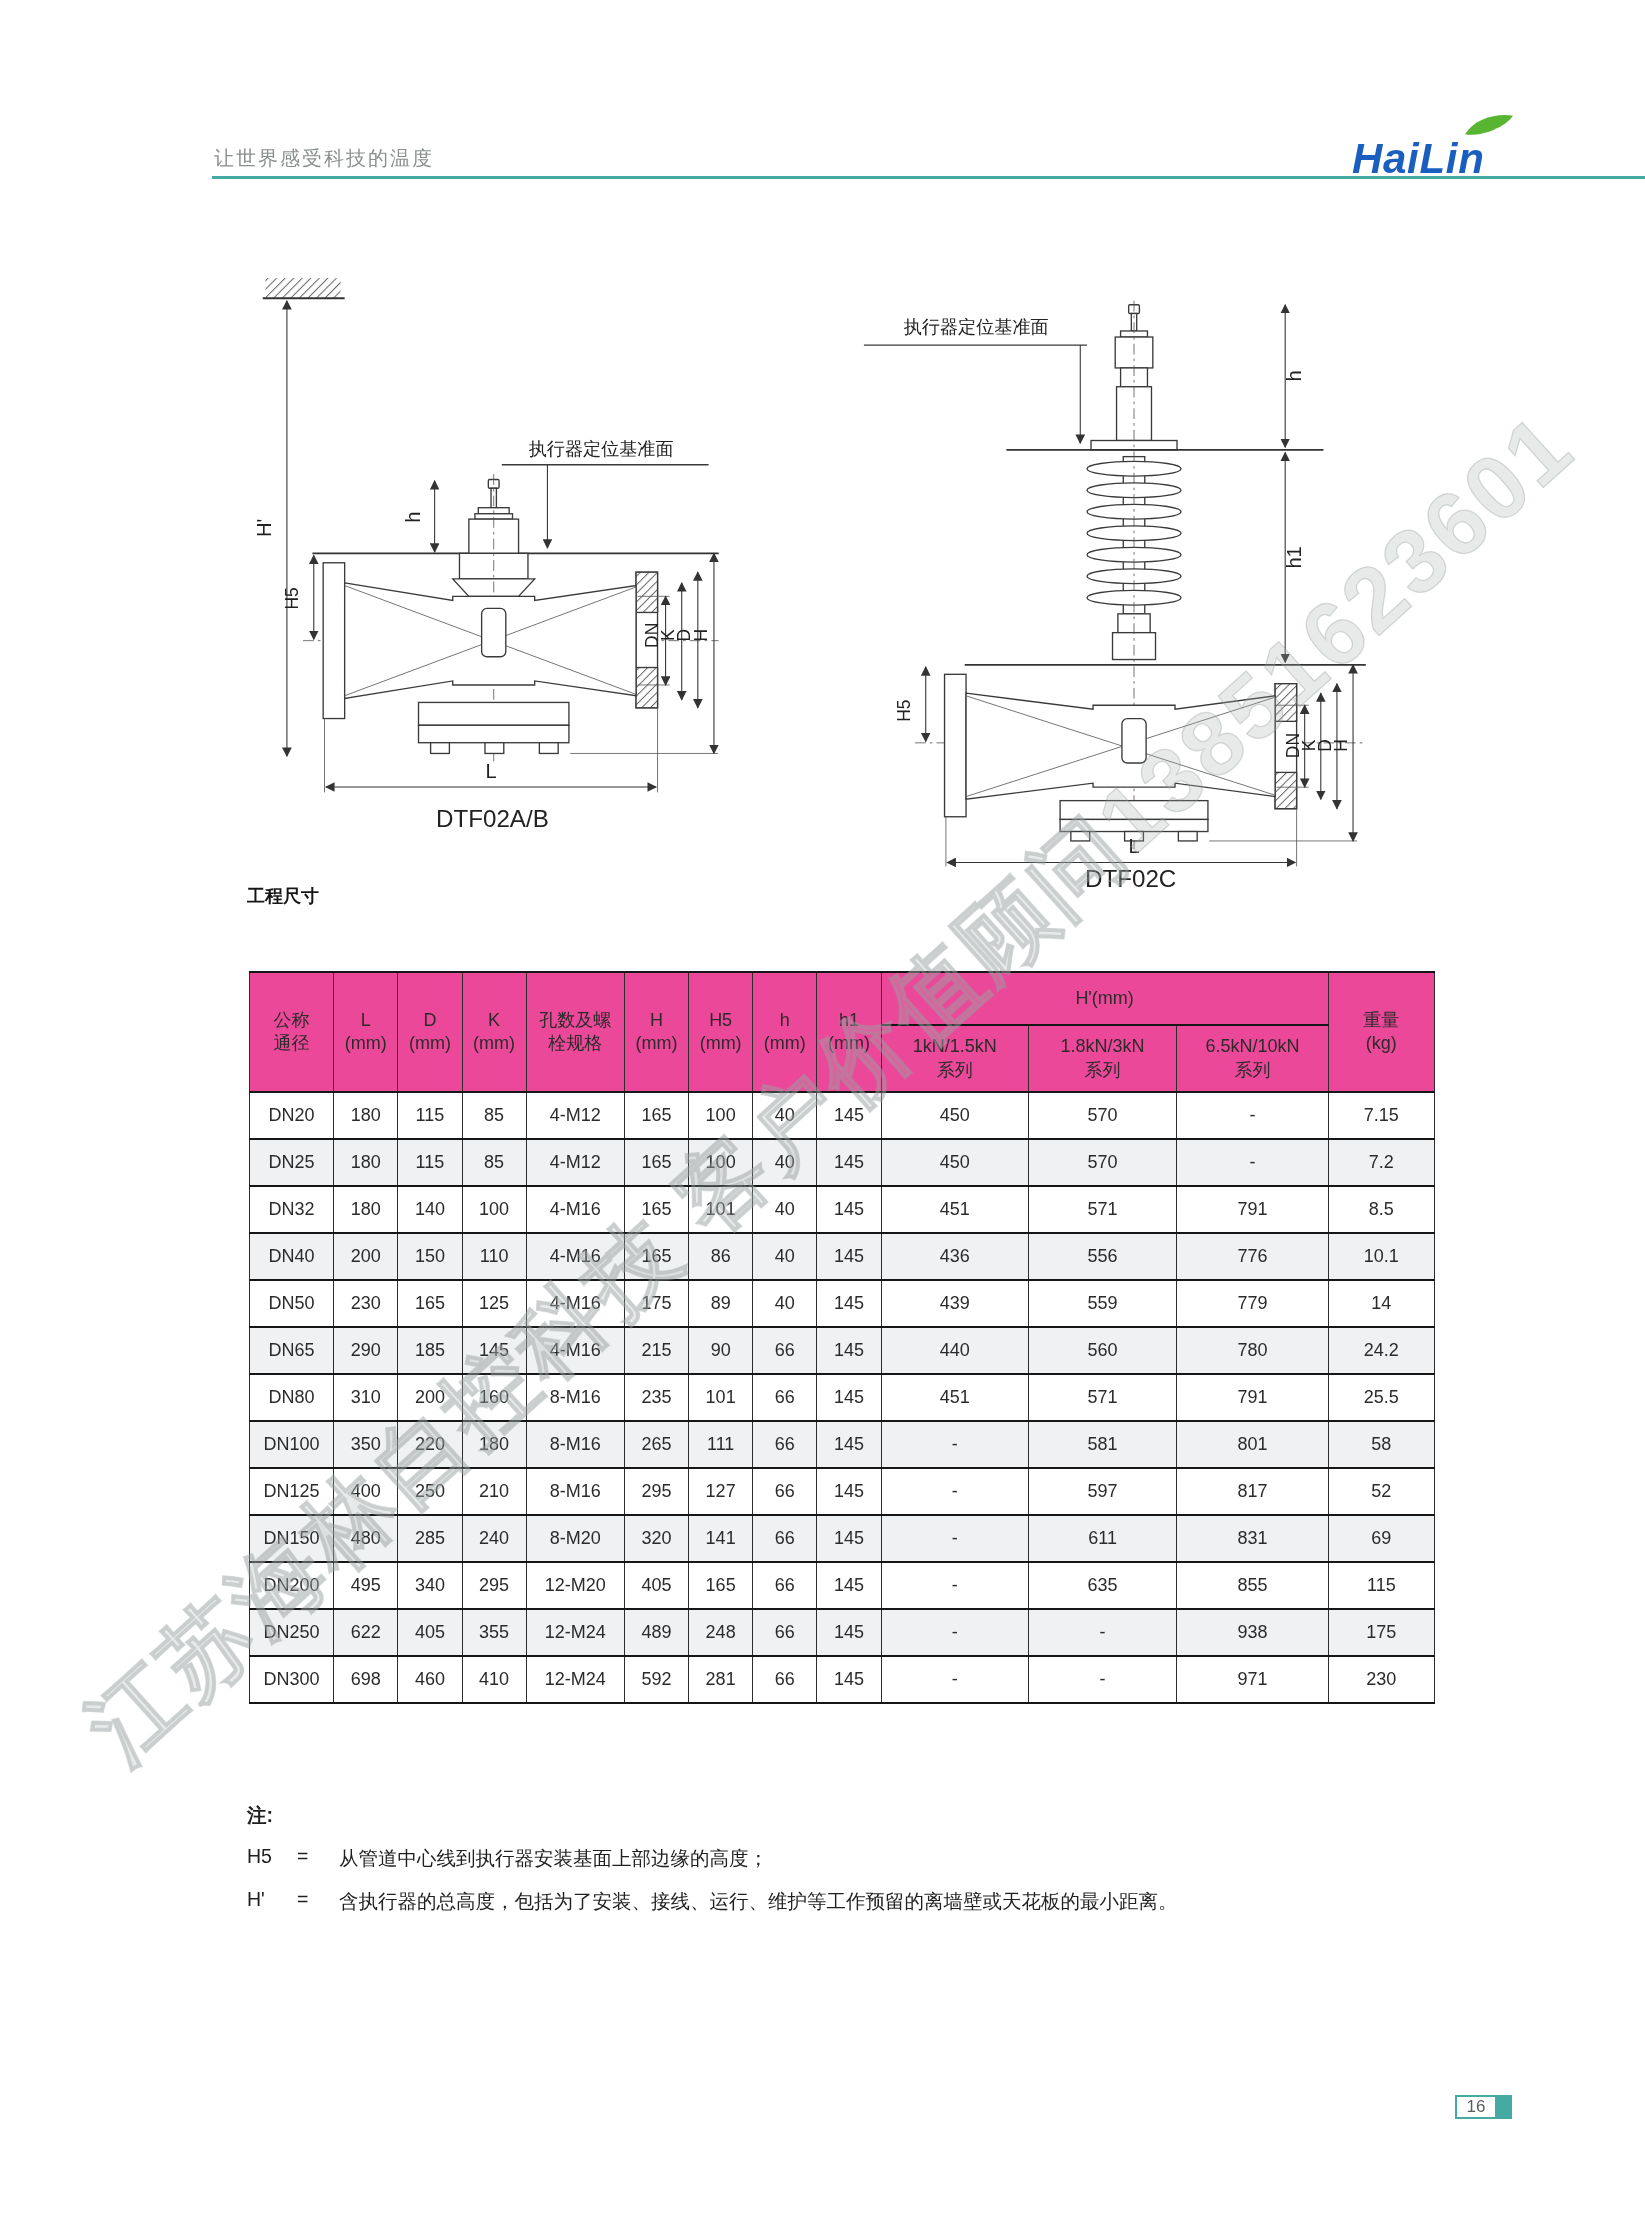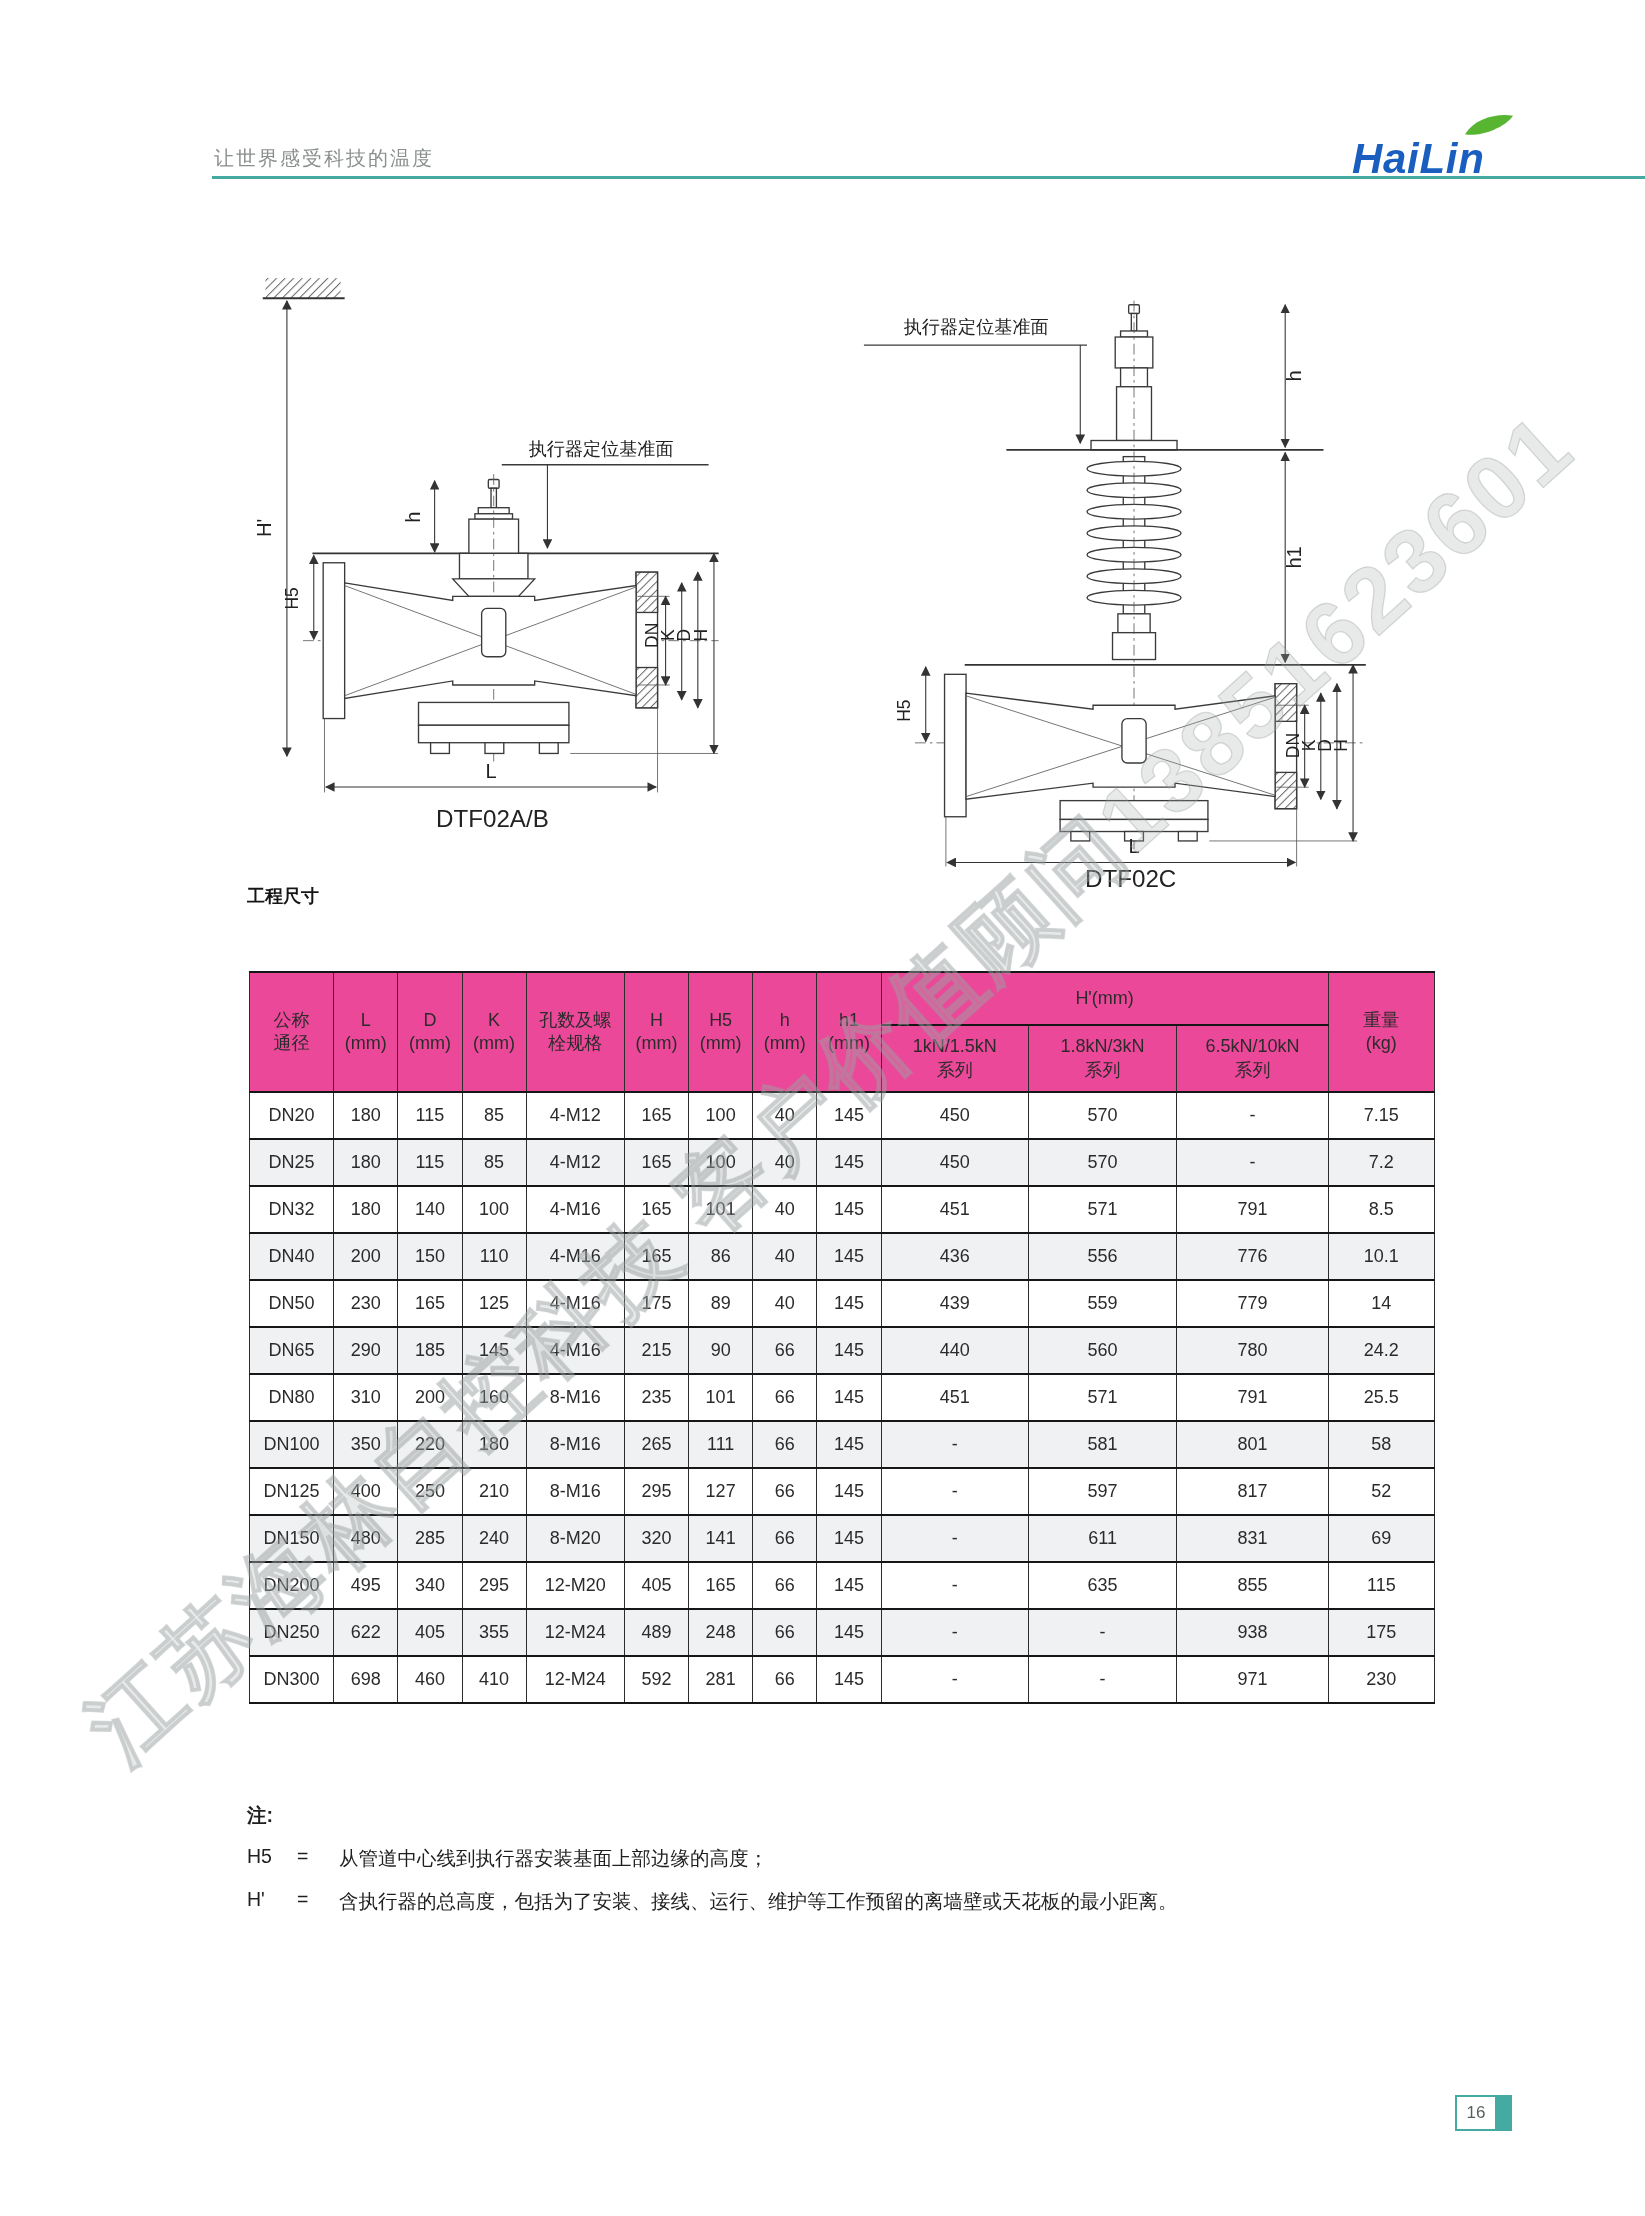--- a/index.html
+++ b/index.html
@@ -48,21 +48,21 @@
   .hrow2 th { height:65px; }
 
   
   .notes { position:absolute; left:247px; top:1802px; font-size:19.5px; color:#1f1f1f; z-index:2; }
   .note-label { font-weight:bold; margin-bottom:4px; }
   .note-row { display:flex; margin-top:16px; }
   .note-term { width:50px; }
   .note-eq   { width:42px; }
 
   
-  .page-badge { position:absolute; left:1455px; top:2095px; height:36px; display:flex;
+  .page-badge { position:absolute; left:1455px; top:2095px; height:24px; display:flex;
                 border:2px solid #45aaa2; box-sizing:border-box; }
   .page-num { width:38px; background:#fff; display:flex; align-items:center; justify-content:center;
               font-size:17px; color:#5a5f5e; }
   .page-badge-square { width:15px; background:#45aaa2; }
 </style>
 </head>
 <body>
 
 <div class="page">
 

